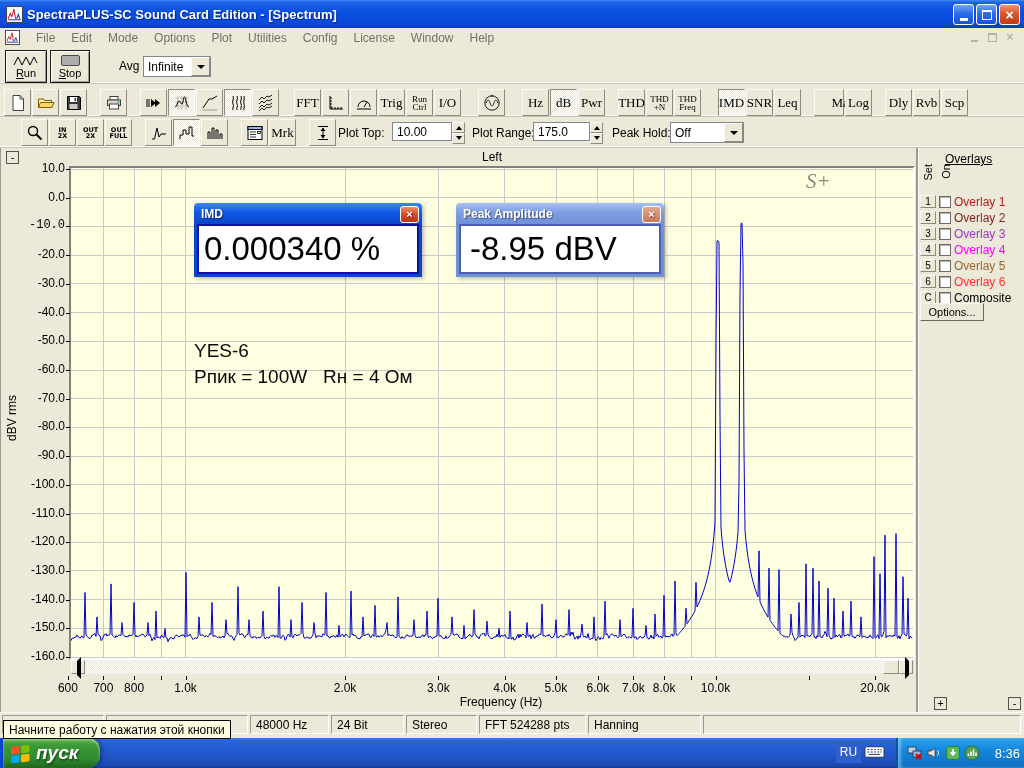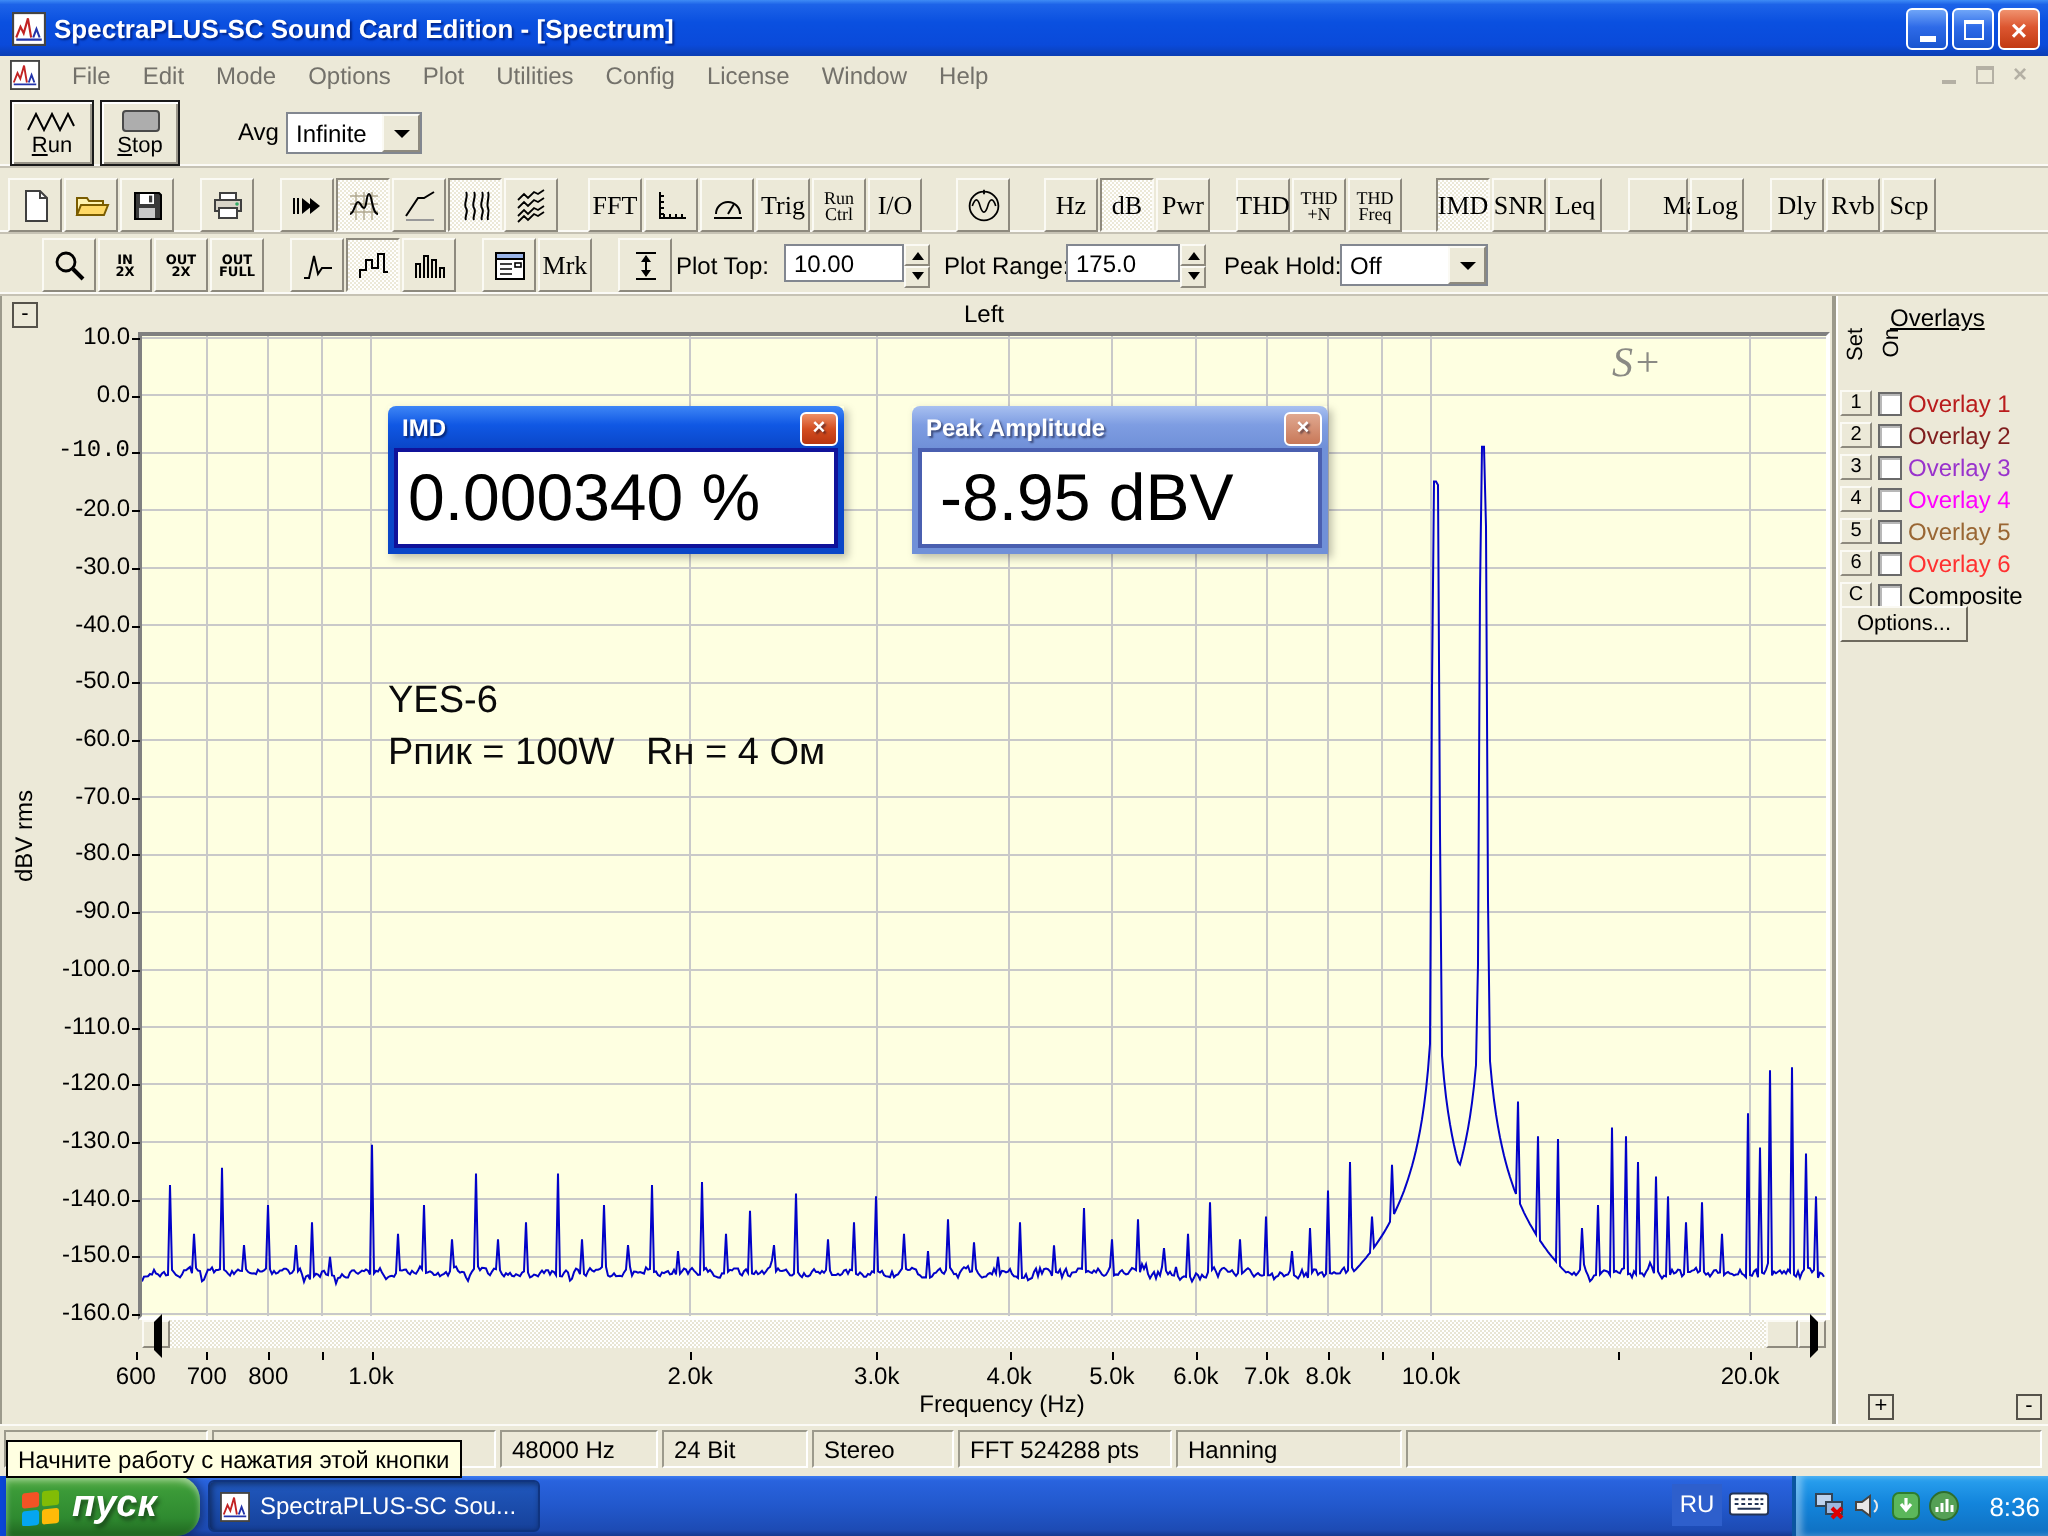--- a/index.html
+++ b/index.html
@@ -688,30 +688,20 @@
             <g transform="skewY(-6) translate(0,1)">
               <rect x="1" y="2" width="9" height="8" rx="1.5" fill="#F35325"></rect>
               <rect x="11.5" y="2" width="9" height="8" rx="1.5" fill="#81BC06"></rect>
               <rect x="1" y="11.5" width="9" height="8" rx="1.5" fill="#05A6F0"></rect>
               <rect x="11.5" y="11.5" width="9" height="8" rx="1.5" fill="#FFBA08"></rect>
             </g>
           </svg>
       </span>
       <span class="start-lbl">пуск</span>
     </div>
-    <div class="task">
-      <span>
-        <svg width="15" height="15" viewBox="0 0 16 16">
-            <rect x="0.5" y="0.5" width="15" height="15" fill="#fff" stroke="#444"></rect>
-            <path d="M2 12l2-5 1.5 3 2-7 1.5 9" stroke="#C22222" fill="none"></path>
-            <path d="M2 13h12M10 12l1.5-4 1.5 4" stroke="#2233AA" fill="none"></path>
-          </svg>
-      </span>
-      <span>SpectraPLUS-SC Sou...</span>
-    </div>
     <div class="lang">RU</div>
     <span class="kbd">
       <svg width="21" height="14" viewBox="0 0 22 14">
           <rect x="1" y="1.5" width="20" height="11" rx="1.5" fill="#fff" stroke="#223355"></rect>
           <path d="M3.5 4.5h2M7 4.5h2M10.5 4.5h2M14 4.5h2M17 4.5h1.5M3.5 7h2M7 7h2M10.5 7h2M14 7h2M17 7h1.5M5 9.5h12" stroke="#223355" fill="none"></path>
         </svg>
     </span>
     <div class="tray">
       <span class="ticon">
         <svg viewBox="0 0 16 16">

